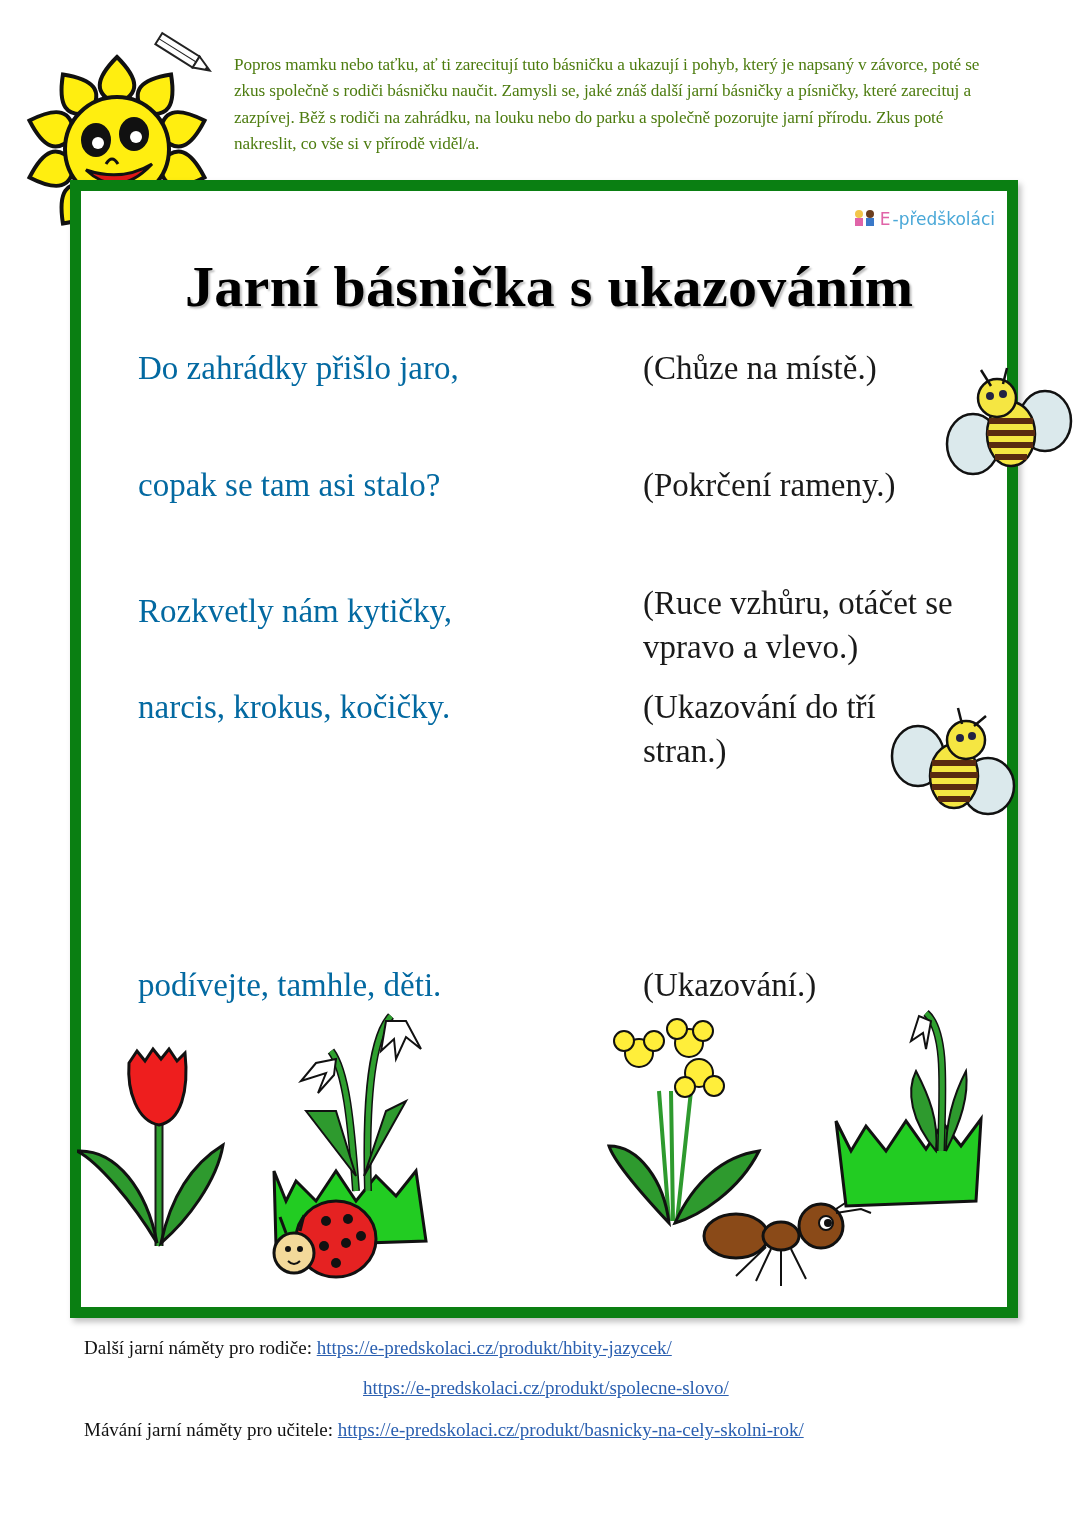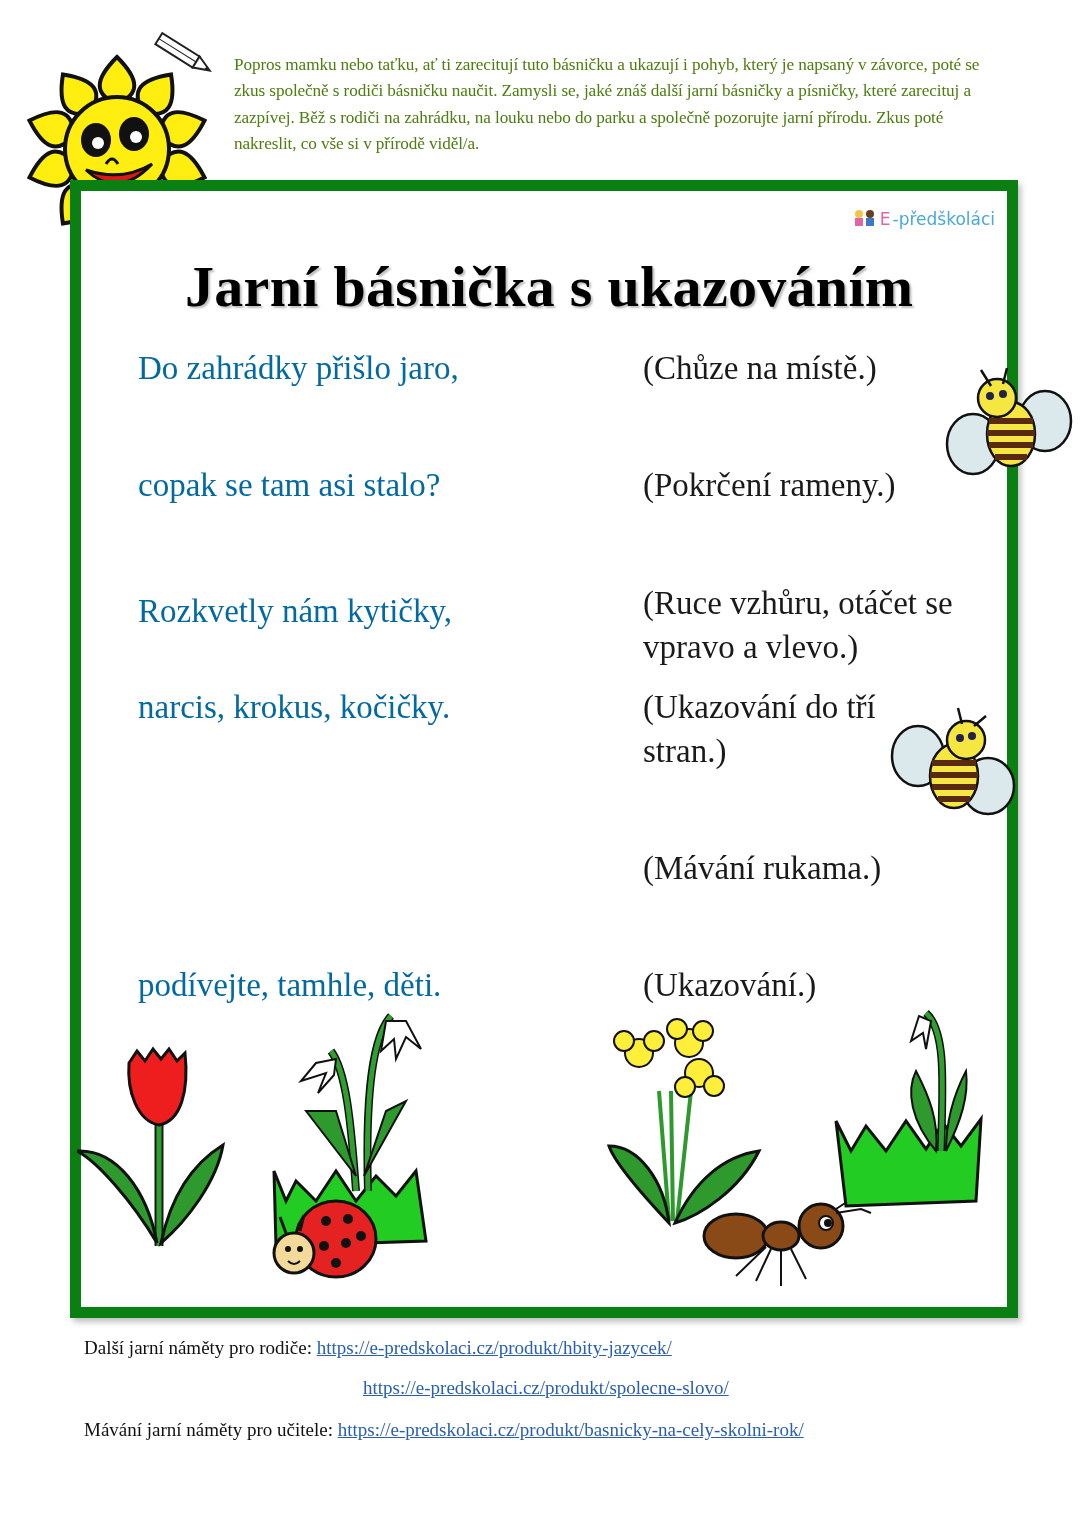--- a/index.html
+++ b/index.html
@@ -79,21 +79,20 @@
 
   <div class="verse" style="left:57px; top:272px;">copak se tam asi stalo?</div>
   <div class="action" style="left:562px; top:272px; width:320px;">(Pokrčení rameny.)</div>
 
   <div class="verse" style="left:57px; top:390px;margin-top:8px;">Rozkvetly nám kytičky,</div>
   <div class="action" style="left:562px; top:390px; width:320px;">(Ruce vzhůru, otáčet se vpravo a vlevo.)</div>
 
   <div class="verse" style="left:57px; top:494px;">narcis, krokus, kočičky.</div>
   <div class="action" style="left:562px; top:494px; width:280px;">(Ukazování do tří stran.)</div>
 
-  <div class="action" style="left:562px; top:655px; width:320px;">(Mávání rukama.)</div>
 
   <div class="verse" style="left:57px; top:772px;">podívejte, tamhle, děti.</div>
   <div class="action" style="left:562px; top:772px; width:320px;">(Ukazování.)</div>
 
   <svg class="art" style="left:-4px; top:830px;" width="160" height="230" viewBox="0 0 160 230">
     <path d="M82,100 L82,225" stroke="#1a1a1a" stroke-width="9"></path>
     <path d="M82,100 L82,225" stroke="#2fa02f" stroke-width="5"></path>
     <path d="M80,222 C55,180 20,140 0,130 C40,128 70,170 80,222Z" fill="#2e9a2e" stroke="#111" stroke-width="3"></path>
     <path d="M84,222 C95,170 120,140 146,124 C140,160 110,200 84,222Z" fill="#2e9a2e" stroke="#111" stroke-width="3"></path>
     <path d="M52,42 L60,30 L68,40 L76,28 L84,38 L92,28 L100,40 L108,32 C112,70 104,100 82,104 C60,100 50,70 52,42Z" fill="#ee1e1e" stroke="#111" stroke-width="3"></path>

